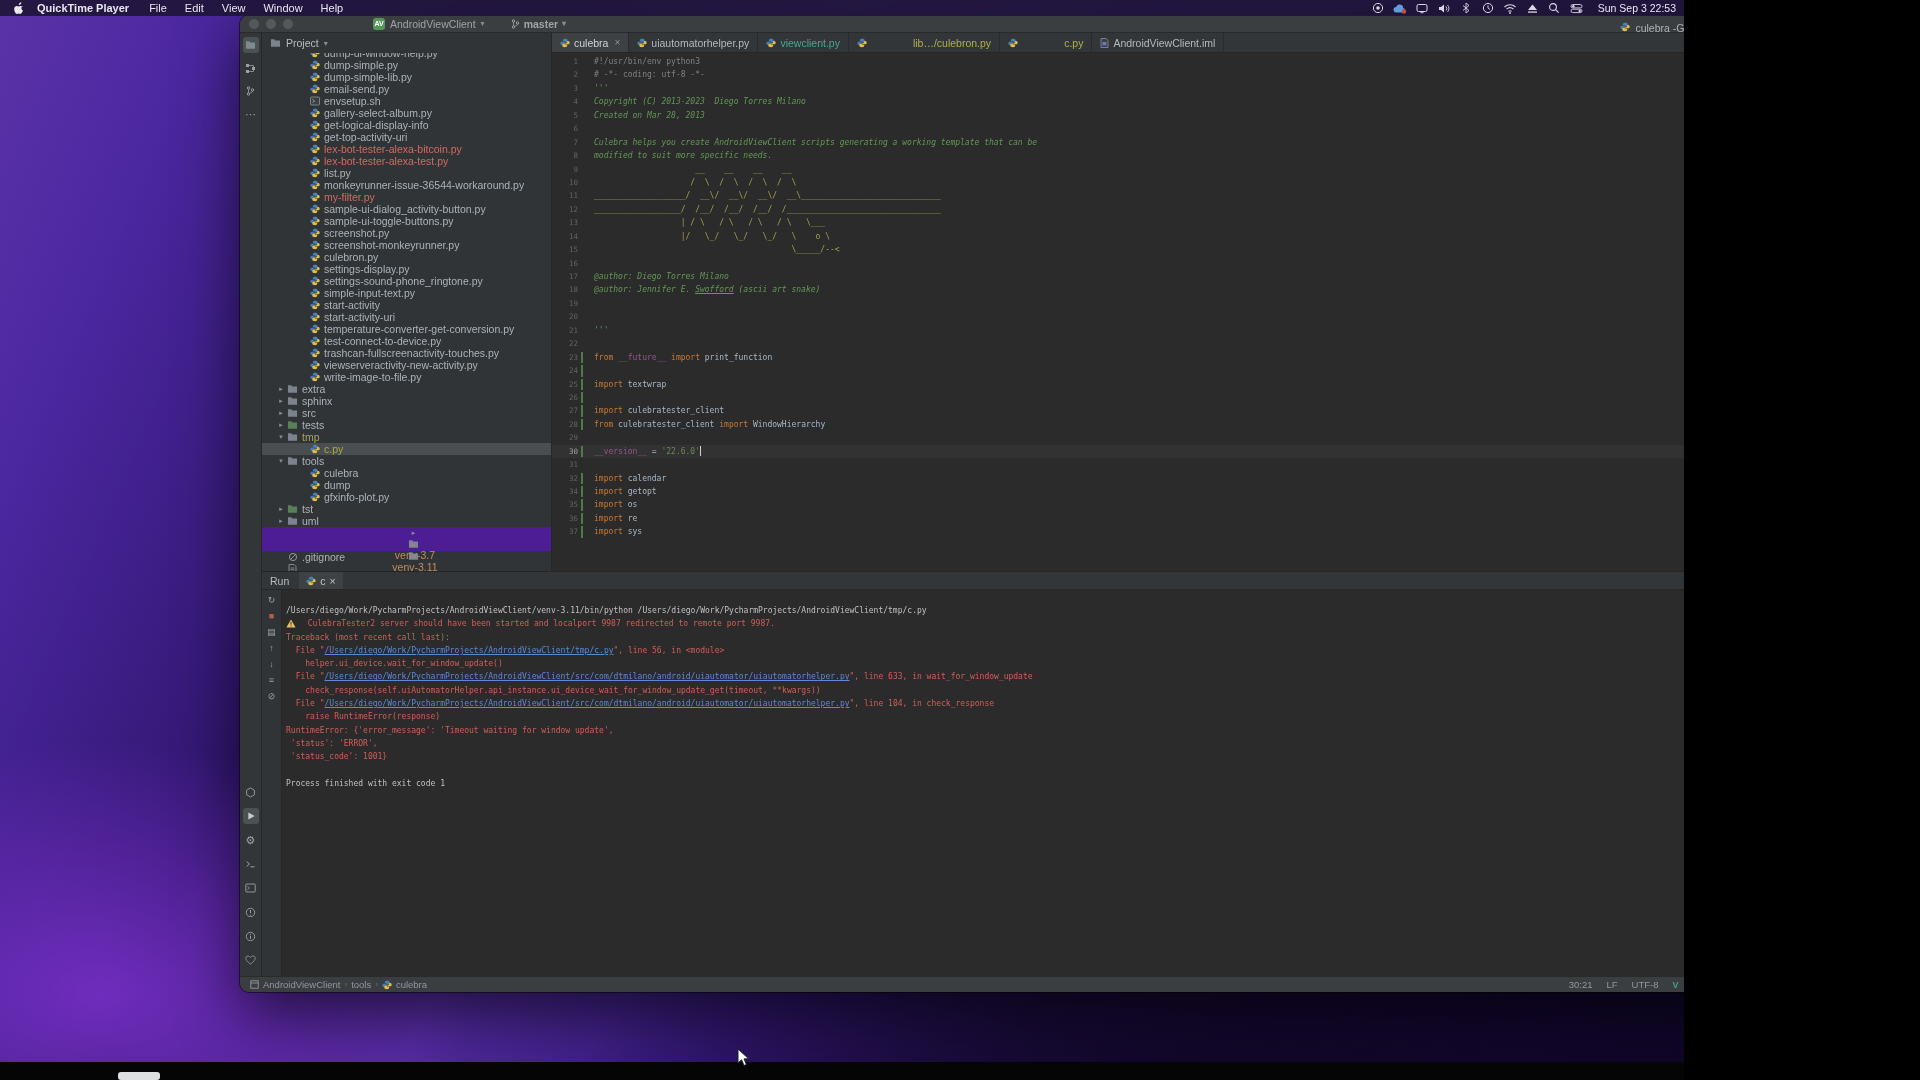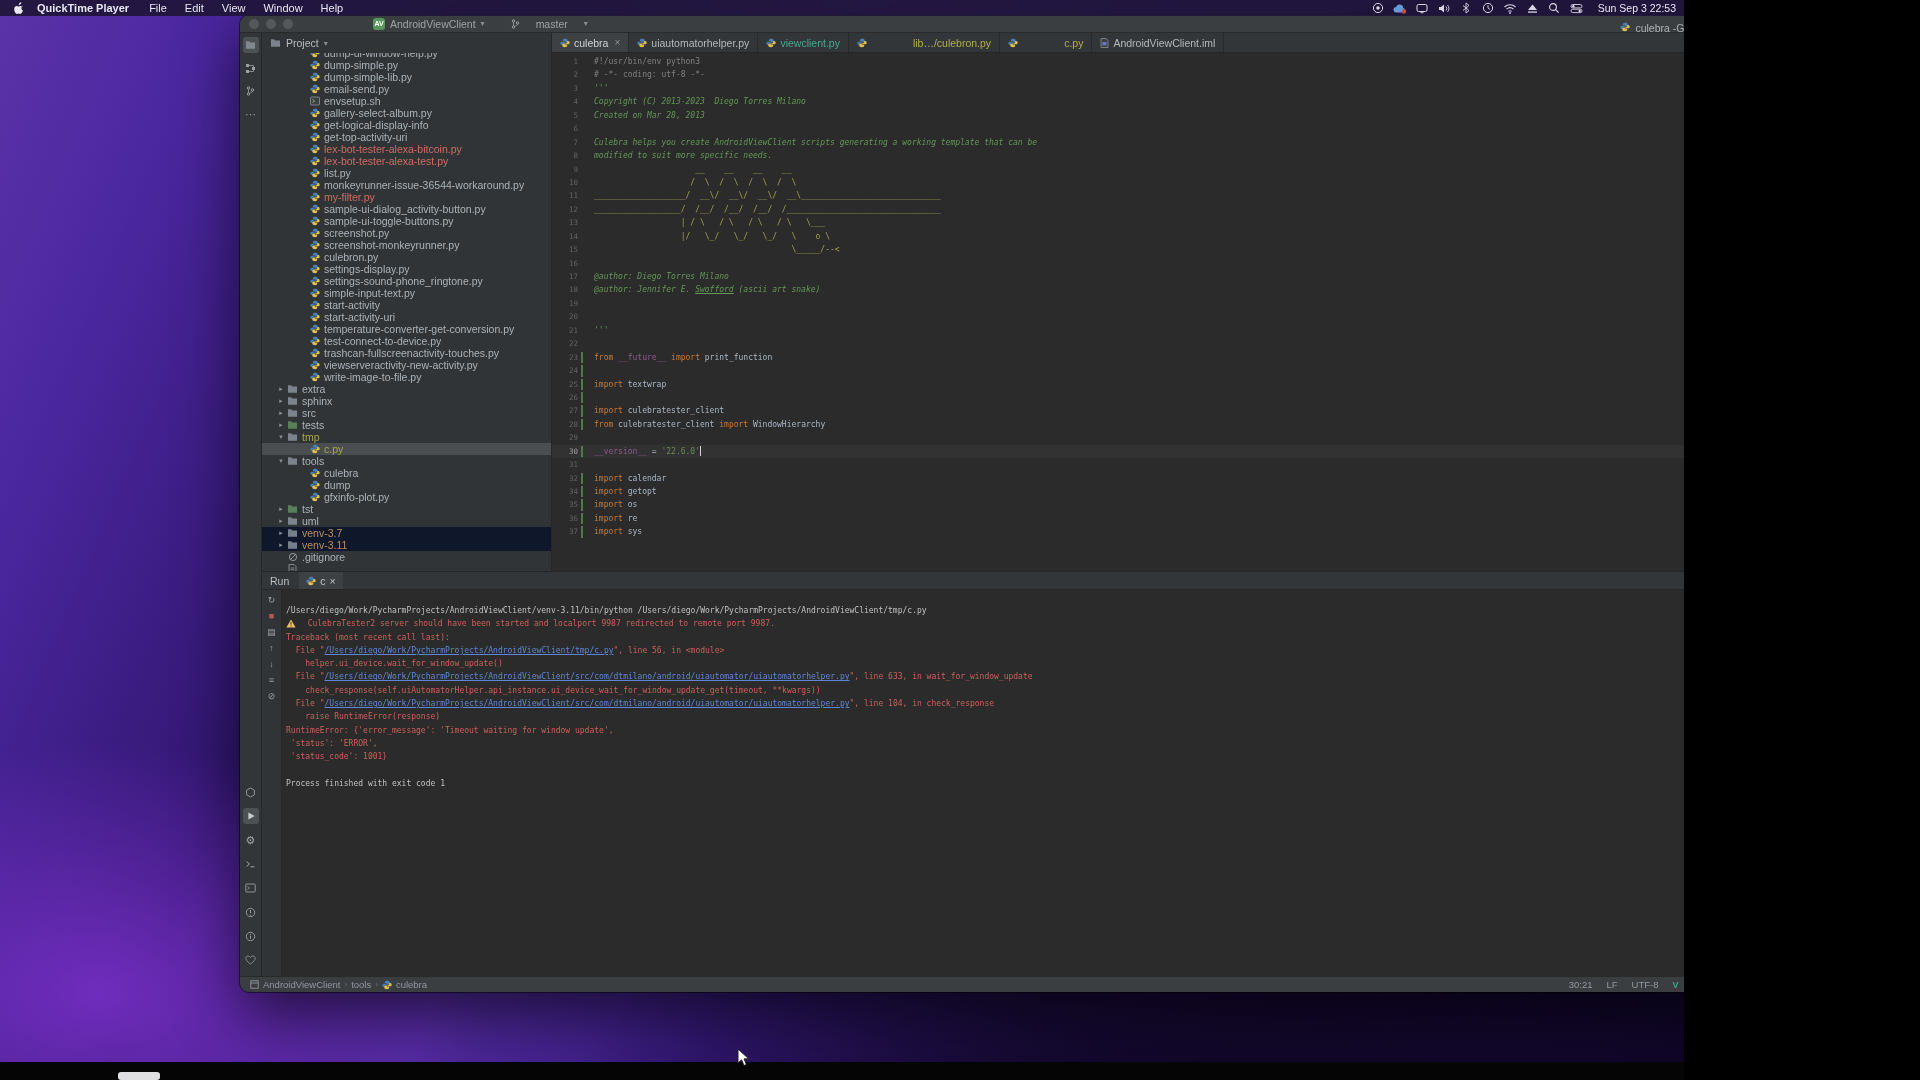--- a/index.html
+++ b/index.html
@@ -26,21 +26,21 @@
     border-radius:9px;box-shadow:0 22px 60px rgba(0,0,0,.6), 0 0 0 1px rgba(0,0,0,.5);
     display:flex;flex-direction:column;overflow:hidden;}
   .titlebar{height:18px;background:#3b3e40;display:flex;align-items:center;flex:0 0 auto;
     color:#9fa2a6;font-size:10.5px;border-bottom:1px solid #2a2a2a;}
   .lights{display:flex;gap:7px;padding:0 10px 0 9px;}
   .light{width:10px;height:10px;border-radius:50%;background:#55575a;}
   .tb-proj{display:flex;align-items:center;gap:5px;margin-left:70px;}
   .avbadge{width:12px;height:12px;border-radius:3px;background:#57965c;color:#fff;font-size:7px;
     font-weight:bold;display:flex;align-items:center;justify-content:center;}
   .chev{font-size:8px;color:#8a8d90;}
-  .tb-branch{display:flex;align-items:center;gap:16px;margin-left:26px;}
+  .tb-branch{display:flex;align-items:center;gap:4px;margin-left:26px;font-weight:bold;}
   .tb-right{margin-left:auto;display:flex;align-items:center;gap:8px;padding-right:10px;}
   .runcfg{display:flex;align-items:flex-start;gap:5px;color:#aeb1b5;margin-top:8px;}
   .tb-btn{display:flex;align-items:center;justify-content:center;width:16px;height:16px;}
   .kebab{color:#9fa2a6;font-size:11px;}
   
   .main{flex:1;display:flex;min-height:0;}
   .stripe{width:22px;background:#333639;border-right:1px solid #272727;display:flex;flex-direction:column;align-items:center;padding-top:4px;flex:0 0 auto;}
   .stripe .sp-top{display:flex;flex-direction:column;gap:7px;align-items:center;}
   .stripe .sp-bottom{margin-top:auto;display:flex;flex-direction:column;gap:8px;align-items:center;padding-bottom:8px;}
   .sp-ico{width:16px;height:16px;border-radius:3px;display:flex;align-items:center;justify-content:center;color:#9aa0a6;}
@@ -51,21 +51,21 @@
   .project{width:290px;flex:0 0 auto;background:#313436;border-right:1px solid #262626;display:flex;flex-direction:column;}
   .proj-head{height:20px;display:flex;align-items:center;gap:5px;padding-left:8px;color:#b9bcc0;font-size:10.5px;flex:0 0 auto;}
   .tree{flex:1;overflow:hidden;position:relative;font-size:10.5px;color:#aab3ba;}
   .trow{height:12px;display:flex;align-items:center;white-space:nowrap;line-height:12px;}
   .trow .tchev{width:10px;font-size:7px;color:#8a8e92;text-align:center;flex:0 0 auto;}
   .trow .tico{width:13px;display:flex;justify-content:center;flex:0 0 auto;}
   .trow .tlabel{margin-left:3px;}
   .trow.lvl1{padding-left:14px;}
   .trow.lvl2{padding-left:36px;}
   .trow.sel{background:#4b4e51;}
-  .trow.venv{background:#0f172a;}
+  .trow.venv{background:#4c1d95;flex-direction:column;}
   .trow.venv .tlabel{color:#c08d5c;}
   .t-red{color:#cf6b60;}
   .t-olive{color:#a8a743;}
   .clip-top{margin-top:-6px;}
   
   .editorcol{flex:1;display:flex;flex-direction:column;min-width:0;background:#2b2b2b;}
   .tabsbar{height:20px;background:#333639;display:flex;align-items:stretch;flex:0 0 auto;border-bottom:1px solid #252525;font-size:10.5px;}
   .tab{display:flex;align-items:center;gap:4px;padding:0 8px;color:#b4b8bc;border-right:1px solid #2a2a2a;}
   .tab.seltab{background:#3e4143;color:#cfd2d6;}
   .tab .tclose{color:#8d9094;font-size:10px;margin-left:2px;}

